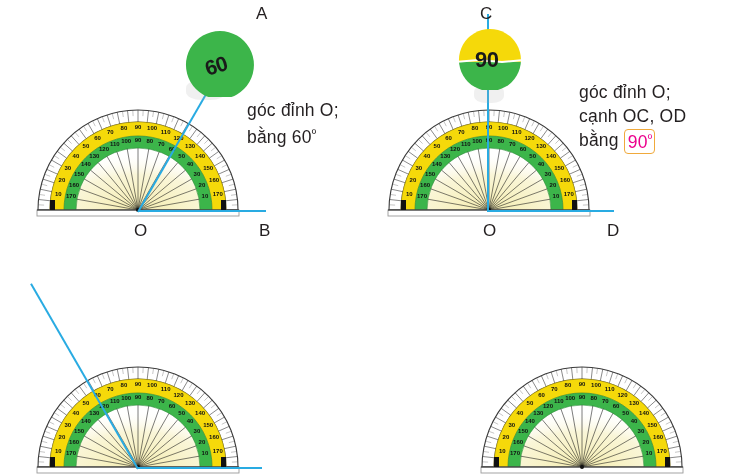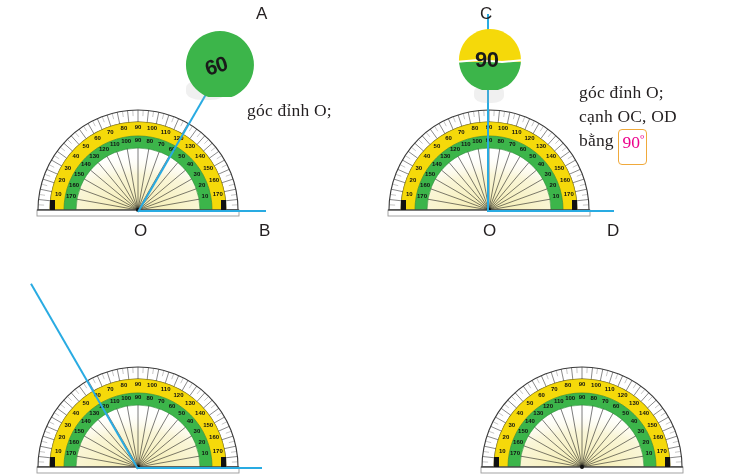--- a/index.html
+++ b/index.html
@@ -18,37 +18,37 @@
     height: 474px;
     background: #ffffff;
     overflow: hidden;
   }
   .panel {
     position: absolute;
   }
   
   .caption {
     position: absolute;
-    font-family: Liberation Serif, serif;
+    font-family: Liberation Sans, sans-serif;
     font-size: 17.5px;
     line-height: 24px;
     color: #231f20;
     white-space: nowrap;
     letter-spacing: 0.2px;
   }
   .caption .ln {
     display: block;
     height: 24px;
   }
   .boxed {
     display: inline-block;
     border: 1.5px solid #f0a93b;
     border-radius: 4px;
     color: #ec008c;
-    padding: 0px 2px 12px 3px;
+    padding: 0px 2px 1px 3px;
     line-height: 19px;
     vertical-align: -2px;
   }
   .deg-out {
     color: #ec008c;
     font-size: 12px;
     vertical-align: 5px;
   }
   .deg-plain {
     font-size: 12px;
@@ -273,20 +273,21 @@
 
     <div class="marker" style="left:184px; top:29px;">
       <svg width="72" height="68" viewBox="0 0 72 68">
         <path d="M 36 2 A 34 34 0 1 1 35.9 2 Z" fill="#3cb54a"></path>
       </svg>
       <div class="marker-text" style="left:21px; top:25px; font-size:21px; transform: rotate(-18deg);">60</div>
     </div>
 
     <div class="caption" style="left:247px; top:98px;">
       <span class="ln">góc đỉnh O;</span>
+      <span class="ln"><span>bằng </span><span>60</span><span class="deg-plain">º</span></span>
     </div>
 
     <div class="ptlabel" style="left:256px; top:4px;">A</div>
     <div class="ptlabel" style="left:134px; top:221px;">O</div>
     <div class="ptlabel" style="left:259px; top:221px;">B</div>
   </div>
 
   <div class="panel" style="left:366px; top:0px; width:367px; height:240px;">
 
     <div class="protractor" style="left:17px; top:94px;">

